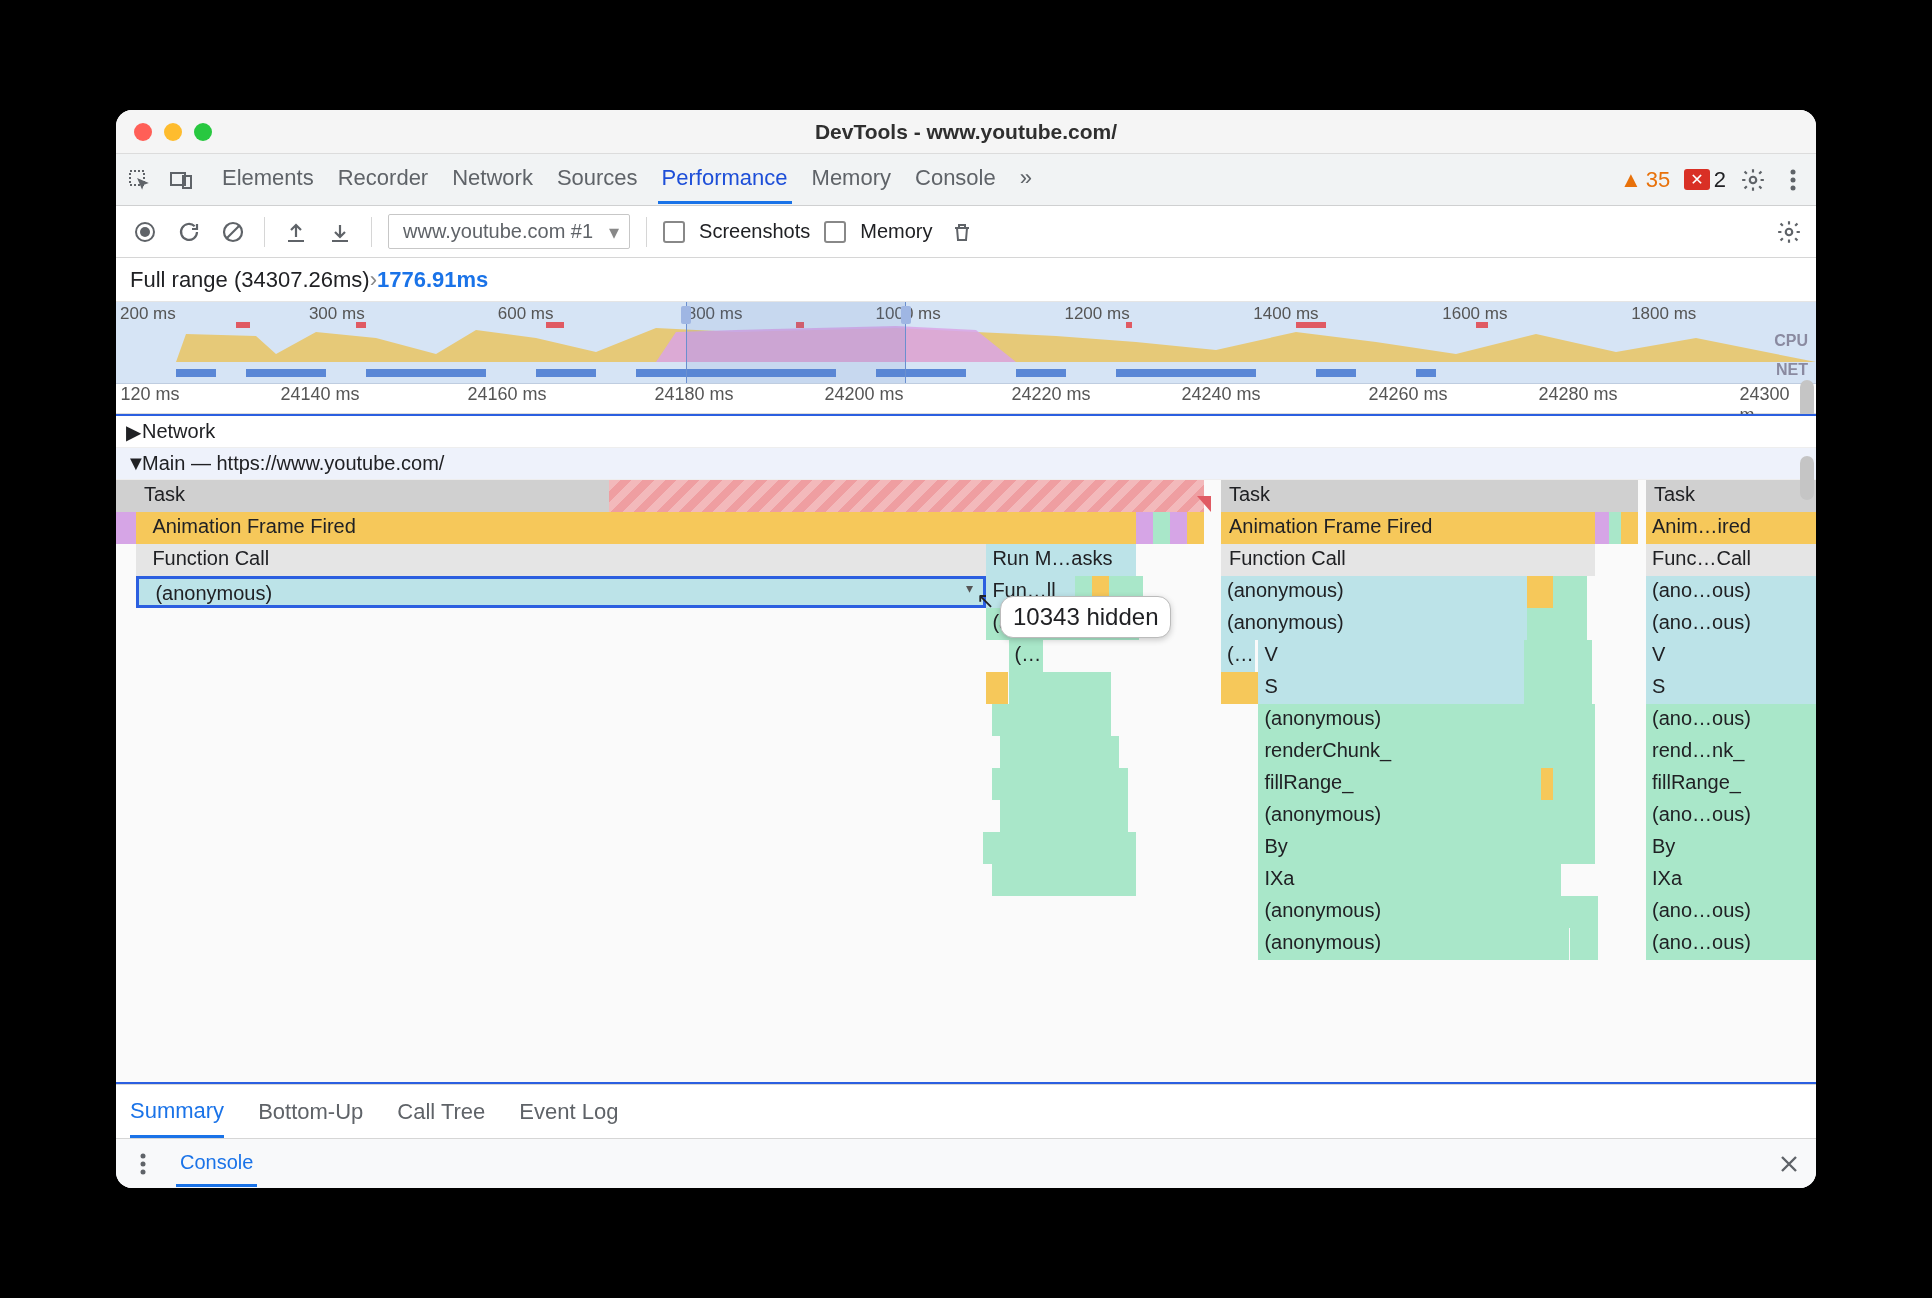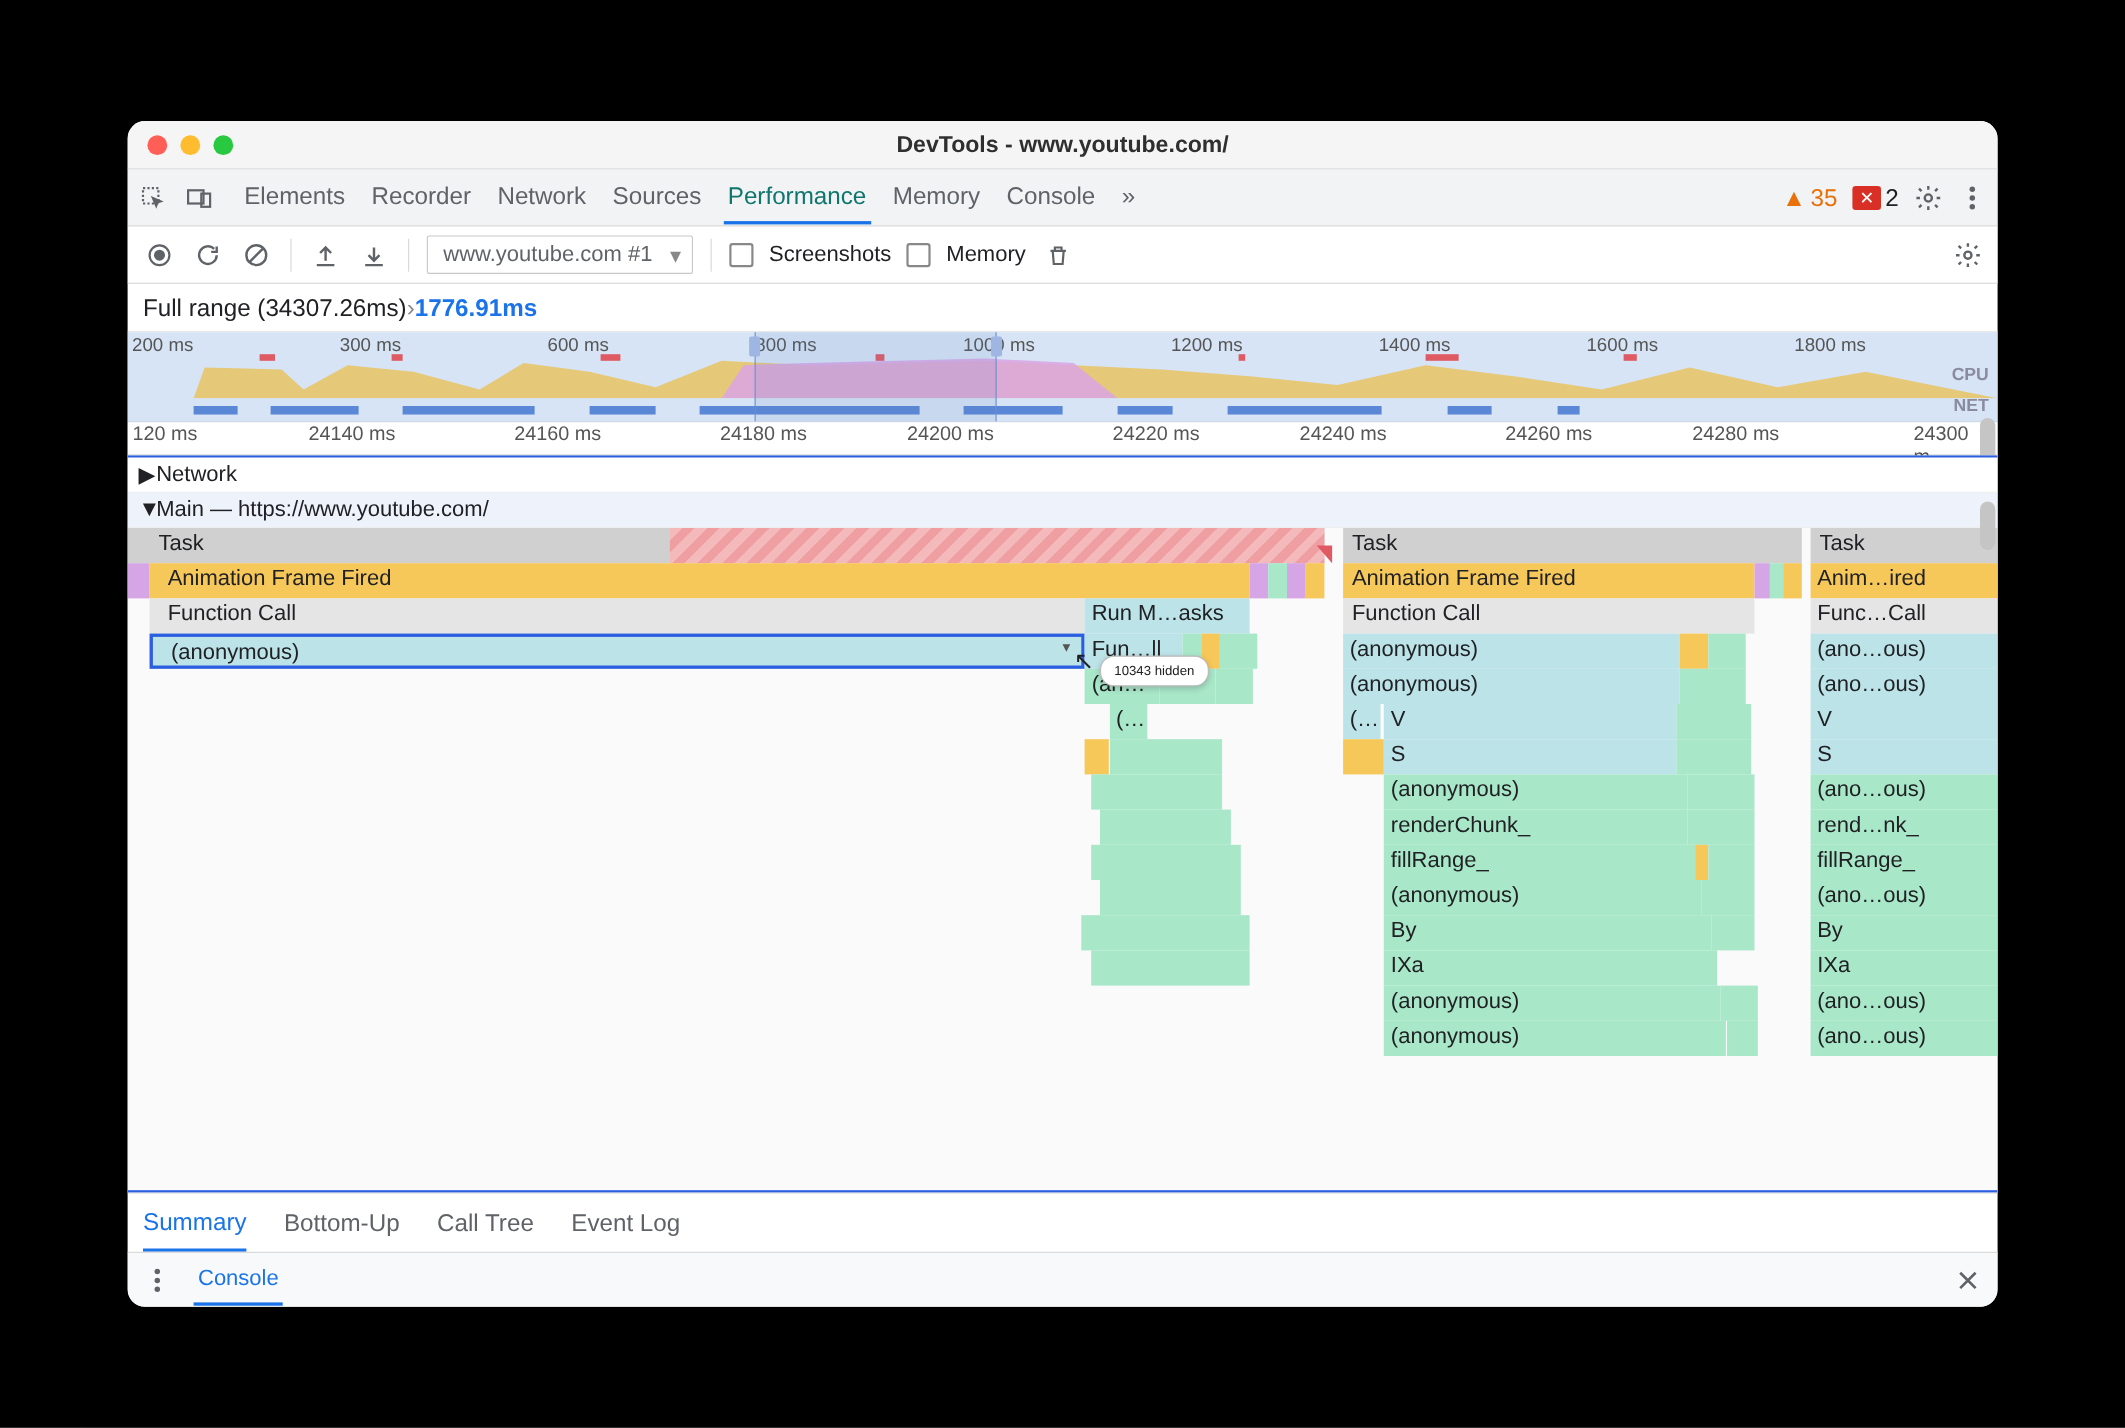--- a/index.html
+++ b/index.html
@@ -47,21 +47,21 @@
   .tabs {
     height: 52px;
     background: #f1f3f4;
     border-bottom: 1px solid #cfd0d1;
     display: flex; align-items: center; padding: 0 10px;
   }
   .tabs .lead-icons { display: flex; gap: 16px; padding-right: 18px; }
   .ico { width: 26px; height: 26px; display: inline-flex; align-items: center; justify-content: center; color: #5f6368; }
   .tab-items { display: flex; gap: 16px; margin-left: 6px; }
   .tab { color: #5f6368; font-size: 22px; padding: 10px 4px; }
-  .tab.active { color: #0f766e; border-bottom: 3px solid #1a73e8; }
+  .tab.active { color: #1d4ed8; border-bottom: 3px solid #1a73e8; }
   .tabs .right { margin-left: auto; display: flex; align-items: center; gap: 14px; }
   .warn { color: #e8710a; font-size: 22px; display:flex; align-items:center; gap:4px;}
   .err { color:#fff; background:#d93025; font-size:16px; padding:1px 6px; border-radius:3px; display:flex; align-items:center; gap:4px;}
   .err-count { color:#202124; font-size:22px; margin-left:4px;}
 
   
   .toolbar {
     height: 52px; background:#fff; border-bottom:1px solid #d6d6d6;
     display:flex; align-items:center; padding:0 14px; gap:14px;
   }
@@ -102,21 +102,21 @@
   .flame { position:absolute; left:0; right:0; top:64px; bottom:0; }
   .bar { position:absolute; height:32px; font-size:20px; white-space:nowrap; overflow:hidden; text-overflow:ellipsis; padding:3px 6px;}
   .task { background:#d0d0d0;}
   .task-warn { background: repeating-linear-gradient(135deg,#f3b9bb,#f3b9bb 8px,#ef9ea1 8px,#ef9ea1 16px);}
   .afr { background:#f6c85a;}
   .fncall { background:#e5e5e5;}
   .anon { background:#bce3e8;}
   .green { background:#a9e7c9;}
   .purple { background:#d6a5e6;}
   .sel-anon { background:#bce3e8; border:3px solid #2b5fe0;}
-  .tooltip { position:absolute; background:#fff; border:1px solid #bbb; border-radius:13px; padding:6px 12px; font-size:12px; box-shadow:0 2px 6px rgba(0,0,0,.2);}
+  .tooltip { position:absolute; background:#fff; border:1px solid #bbb; border-radius:13px; padding:6px 12px; font-size:24px; box-shadow:0 2px 6px rgba(0,0,0,.2);}
   .cursor { position:absolute; font-size:22px;}
 
   .side-scroll { position:absolute; right:2px; top:0; width:14px; height:44px; background:#c5c5c5; border-radius:7px;}
 
   
   .btabs { height:54px; border-top:1px solid #d6d6d6; display:flex; align-items:center; padding:0 14px; gap:34px; font-size:22px; color:#5f6368;}
   .btab.active { color:#1a73e8; border-bottom:3px solid #1a73e8; padding-bottom:11px; margin-bottom:-13px;}
 
   .drawer { height:50px; background:#f8f9fa; border-top:1px solid #d6d6d6; display:flex; align-items:center; padding:0 14px; justify-content:space-between;}
   .drawer .cons { color:#1a73e8; border-bottom:3px solid #1a73e8; padding:10px 4px;}

